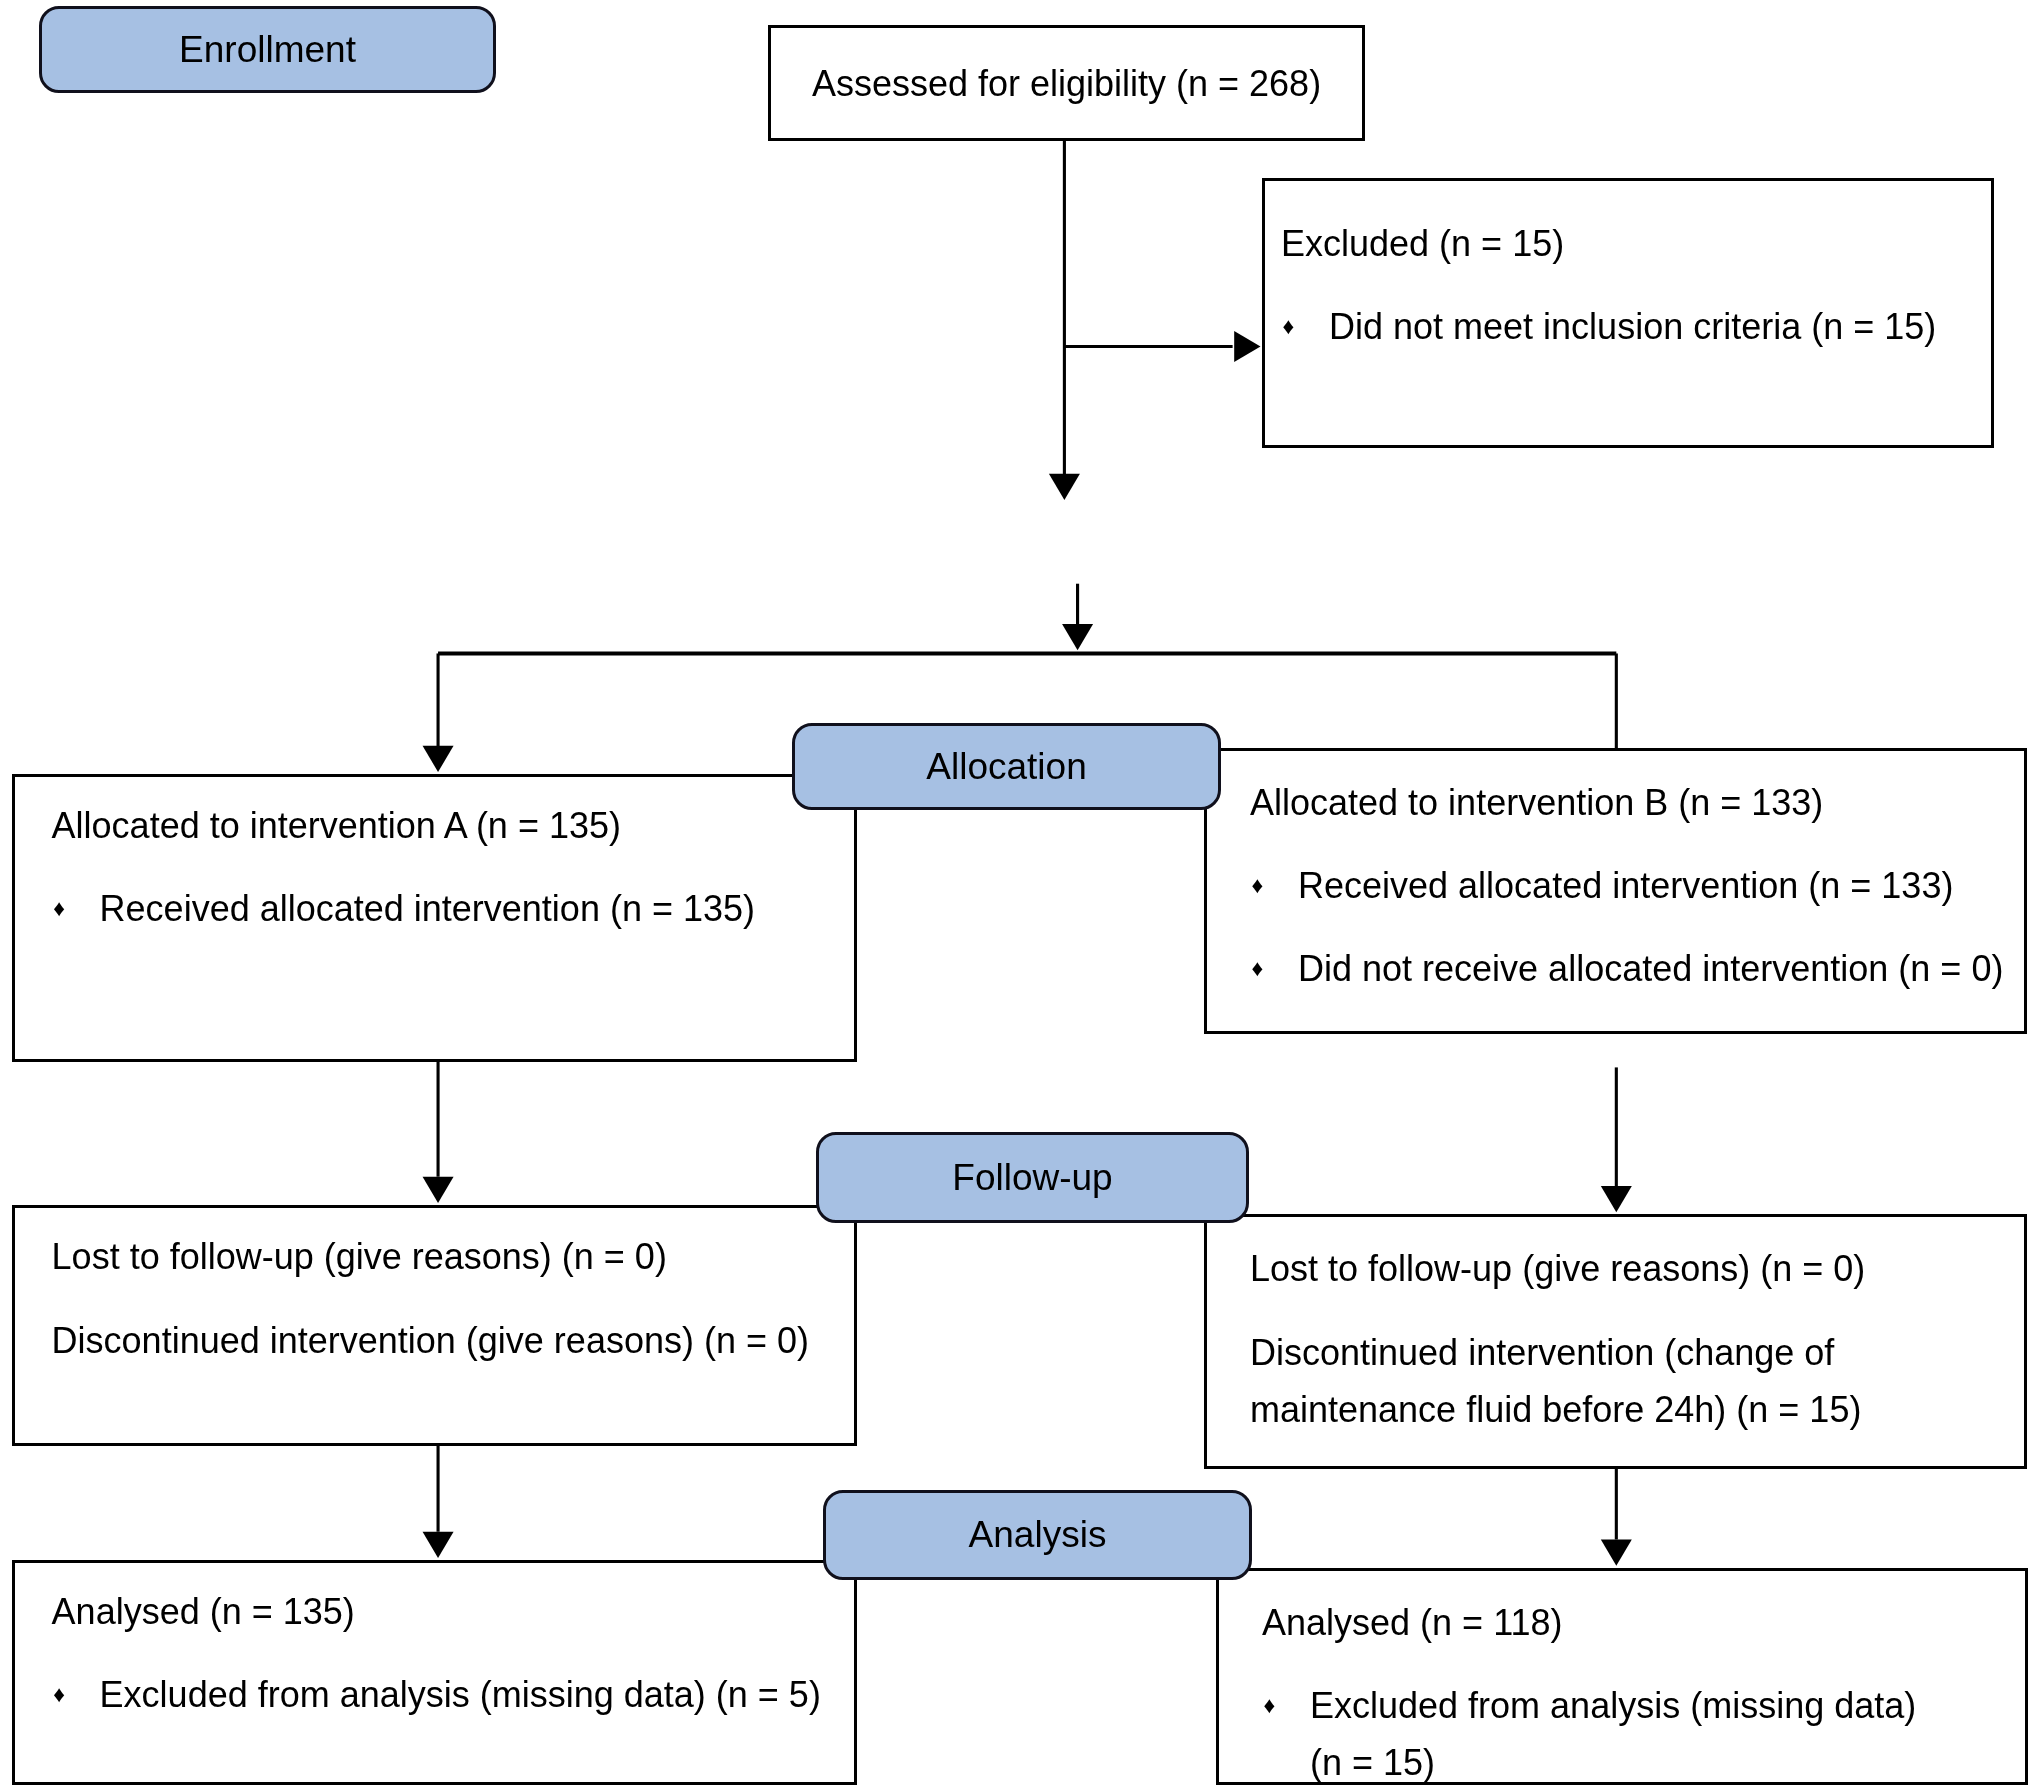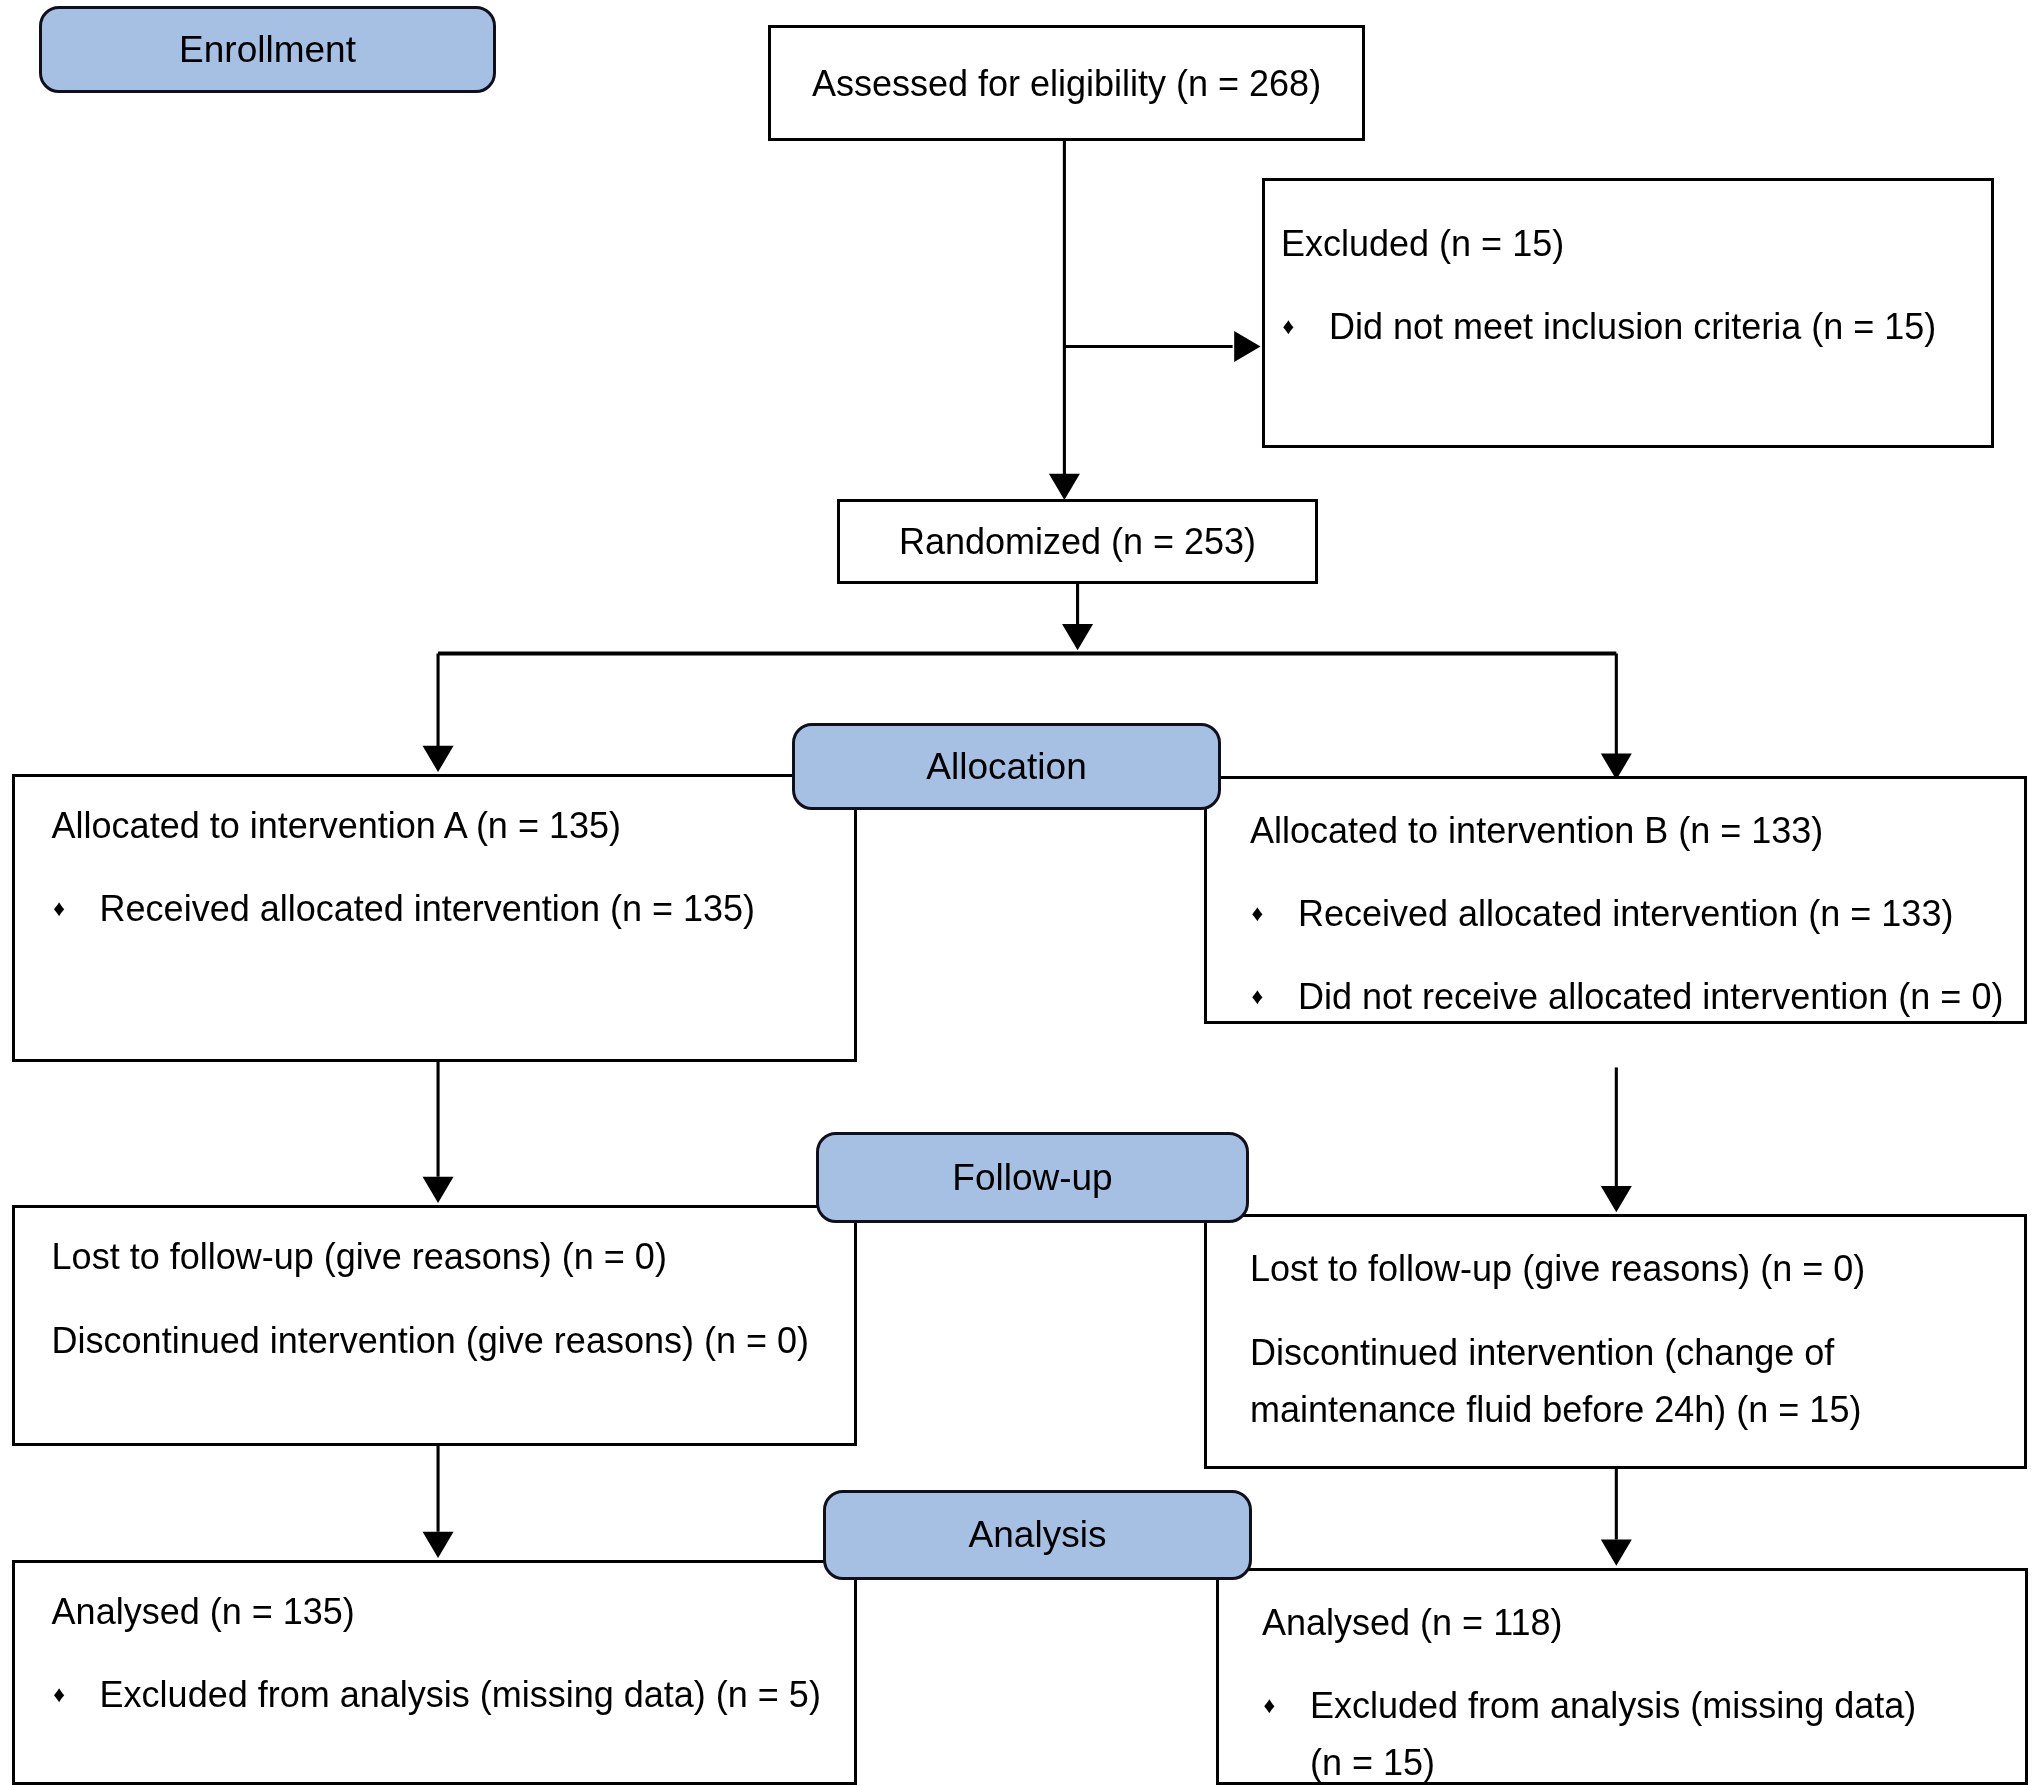--- a/index.html
+++ b/index.html
@@ -44,21 +44,21 @@
     font-size:37px;
   }
 
   
   #stage-enrollment{left:39px;top:6.2px;width:457px;height:87px;}
   #box-assessed{left:768px;top:25px;width:597px;height:116px;}
   #box-excluded{left:1262px;top:178px;width:732px;height:270px;padding-left:16px;}
   #box-randomized{left:837px;top:499px;width:481px;height:85px;}
   #stage-allocation{left:792px;top:723px;width:429px;height:87px;}
   #box-allocated-a{left:11.6px;top:774px;width:845px;height:288px;}
-  #box-allocated-b{left:1204px;top:776px;width:823px;height:248px;}
+  #box-allocated-b{left:1204px;top:748px;width:823px;height:286px;}
   #stage-followup{left:816px;top:1132px;width:433px;height:91px;}
   #box-followup-a{left:11.6px;top:1205px;width:845px;height:241px;}
   #box-followup-b{left:1204px;top:1214px;width:823px;height:255px;}
   #stage-analysis{left:823px;top:1490px;width:429px;height:90px;}
   #box-analysed-a{left:11.6px;top:1560px;width:845px;height:225px;}
   #box-analysed-b{left:1216px;top:1568px;width:812px;height:217px;}
 </style>
 </head>
 <body>
 
@@ -112,23 +112,20 @@
   <div class="wbox pad-excluded" id="box-excluded">
     <p class="box-title">Excluded (n = 15)</p>
     <ul class="bullets">
       <li>
         <span class="diamond">♦</span>
         <span>Did not meet inclusion criteria (n = 15)</span>
       </li>
     </ul>
   </div>
 
-  <div class="wbox center" id="box-randomized">
-    <span>Randomized (n = 253)</span>
-  </div>
 
   <div class="wbox pad-left-col" id="box-allocated-a">
     <p class="box-title">Allocated to intervention A (n = 135)</p>
     <ul class="bullets">
       <li>
         <span class="diamond">♦</span>
         <span>Received allocated intervention (n = 135)</span>
       </li>
     </ul>
   </div>

